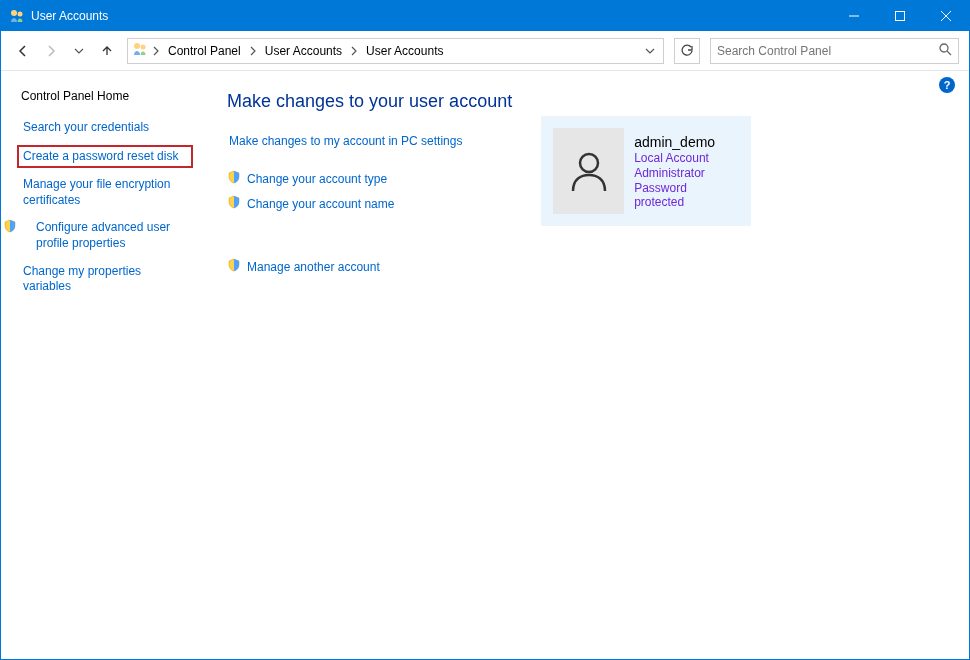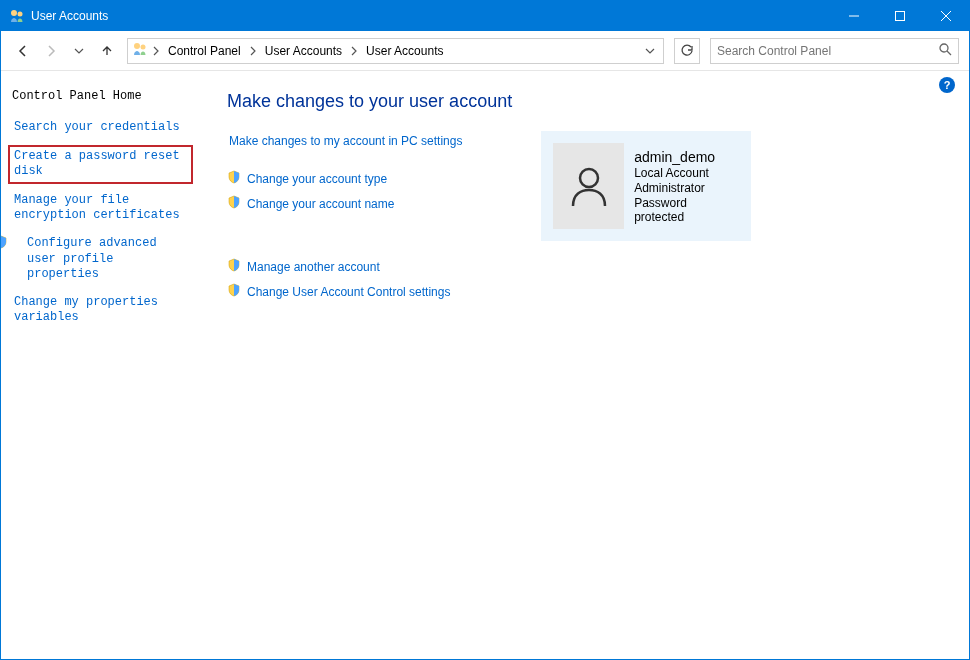--- a/index.html
+++ b/index.html
@@ -65,22 +65,21 @@
   margin-left:6px; padding: 0 6px;
 }
 .searchbox input {
   border:none; outline:none; flex:1; font-size:12px; color:#666; background:transparent;
 }
 .searchbox .search-icon { color:#666; }
 
 .content { display:flex; height: calc(660px - 30px - 40px - 2px); position:relative; }
 .sidebar {
   width: 200px;
-  padding: 18px 10px 10px 11px;
-  font-family: Liberation Mono, monospace;
+  padding: 18px 10px 10px 20px;
 }
 .sidebar-title { font-size:12px; color:#000; margin-bottom:14px; }
 .sidebar-link {
   display:block;
   color:#0066cc;
   font-size:12px;
   padding: 3px 2px;
   margin-bottom:6px;
   line-height:1.3;
 }
@@ -97,36 +96,36 @@
   padding: 20px 20px 10px 26px;
   position:relative;
 }
 .main h1 { font-size:18px; font-weight:400; color:#003399; margin-bottom:22px; }
 .action-list { display:flex; flex-direction:column; gap:8px; }
 .action-link { color:#0066cc; font-size:12px; display:flex; align-items:center; gap:6px; }
 .action-link.simple { margin-left:2px; margin-bottom:14px; }
 .action-group-gap { height:30px; }
 .account-card {
   position:absolute;
-  top: 60px;
+  top: 45px;
   left: 340px;
   width: 210px;
   height: 110px;
   background: #eaf4fc;
   display:flex;
   align-items:center;
   padding: 10px 12px;
   gap: 10px;
 }
 .avatar {
   width:72px; height:86px; background:#e6e6e6; display:flex; align-items:center; justify-content:center;
 }
 .account-info { display:flex; flex-direction:column; gap:1px; }
 .account-name { font-size:14px; color:#000; }
-.account-line { font-size:12px; color:#000000; }
+.account-line { font-size:12px; color:#6d28d9; }
 .help-badge {
   position:absolute; top: 6px; right: 14px;
   width:16px; height:16px; border-radius:50%; background:#0066cc; color:#fff;
   display:flex; align-items:center; justify-content:center; font-size:11px; font-weight:bold;
 }
 
 .shield-svg { width:14px; height:14px; }
 </style>
 </head>
 <body>
@@ -296,29 +295,20 @@
       <a class="action-link">
         <span>
           <svg class="shield-svg" viewBox="0 0 14 14">
               <path d="M7 1 L12 3 V7 C12 10 9.5 12.5 7 13 C4.5 12.5 2 10 2 7 V3 Z" fill="#ffd24d" stroke="#c89b00" stroke-width="0.5"></path>
               <path d="M7 1 L12 3 V7 C12 10 9.5 12.5 7 13 V1 Z" fill="#4da3ff"></path>
             </svg>
         </span>
         <span>Manage another account</span>
       </a>
 
-      <a class="action-link">
-        <span>
-          <svg class="shield-svg" viewBox="0 0 14 14">
-              <path d="M7 1 L12 3 V7 C12 10 9.5 12.5 7 13 C4.5 12.5 2 10 2 7 V3 Z" fill="#ffd24d" stroke="#c89b00" stroke-width="0.5"></path>
-              <path d="M7 1 L12 3 V7 C12 10 9.5 12.5 7 13 V1 Z" fill="#4da3ff"></path>
-            </svg>
-        </span>
-        <span>Change User Account Control settings</span>
-      </a>
     </div>
 
     <div class="account-card">
       <div class="avatar">
         <svg width="48" height="48" viewBox="0 0 48 48">
           <circle cx="24" cy="16" r="9" fill="none" stroke="#333" stroke-width="2.5"></circle>
           <path d="M8 44 C8 32 16 28 24 28 C32 28 40 32 40 44" fill="none" stroke="#333" stroke-width="2.5"></path>
         </svg>
       </div>
       <div class="account-info">

